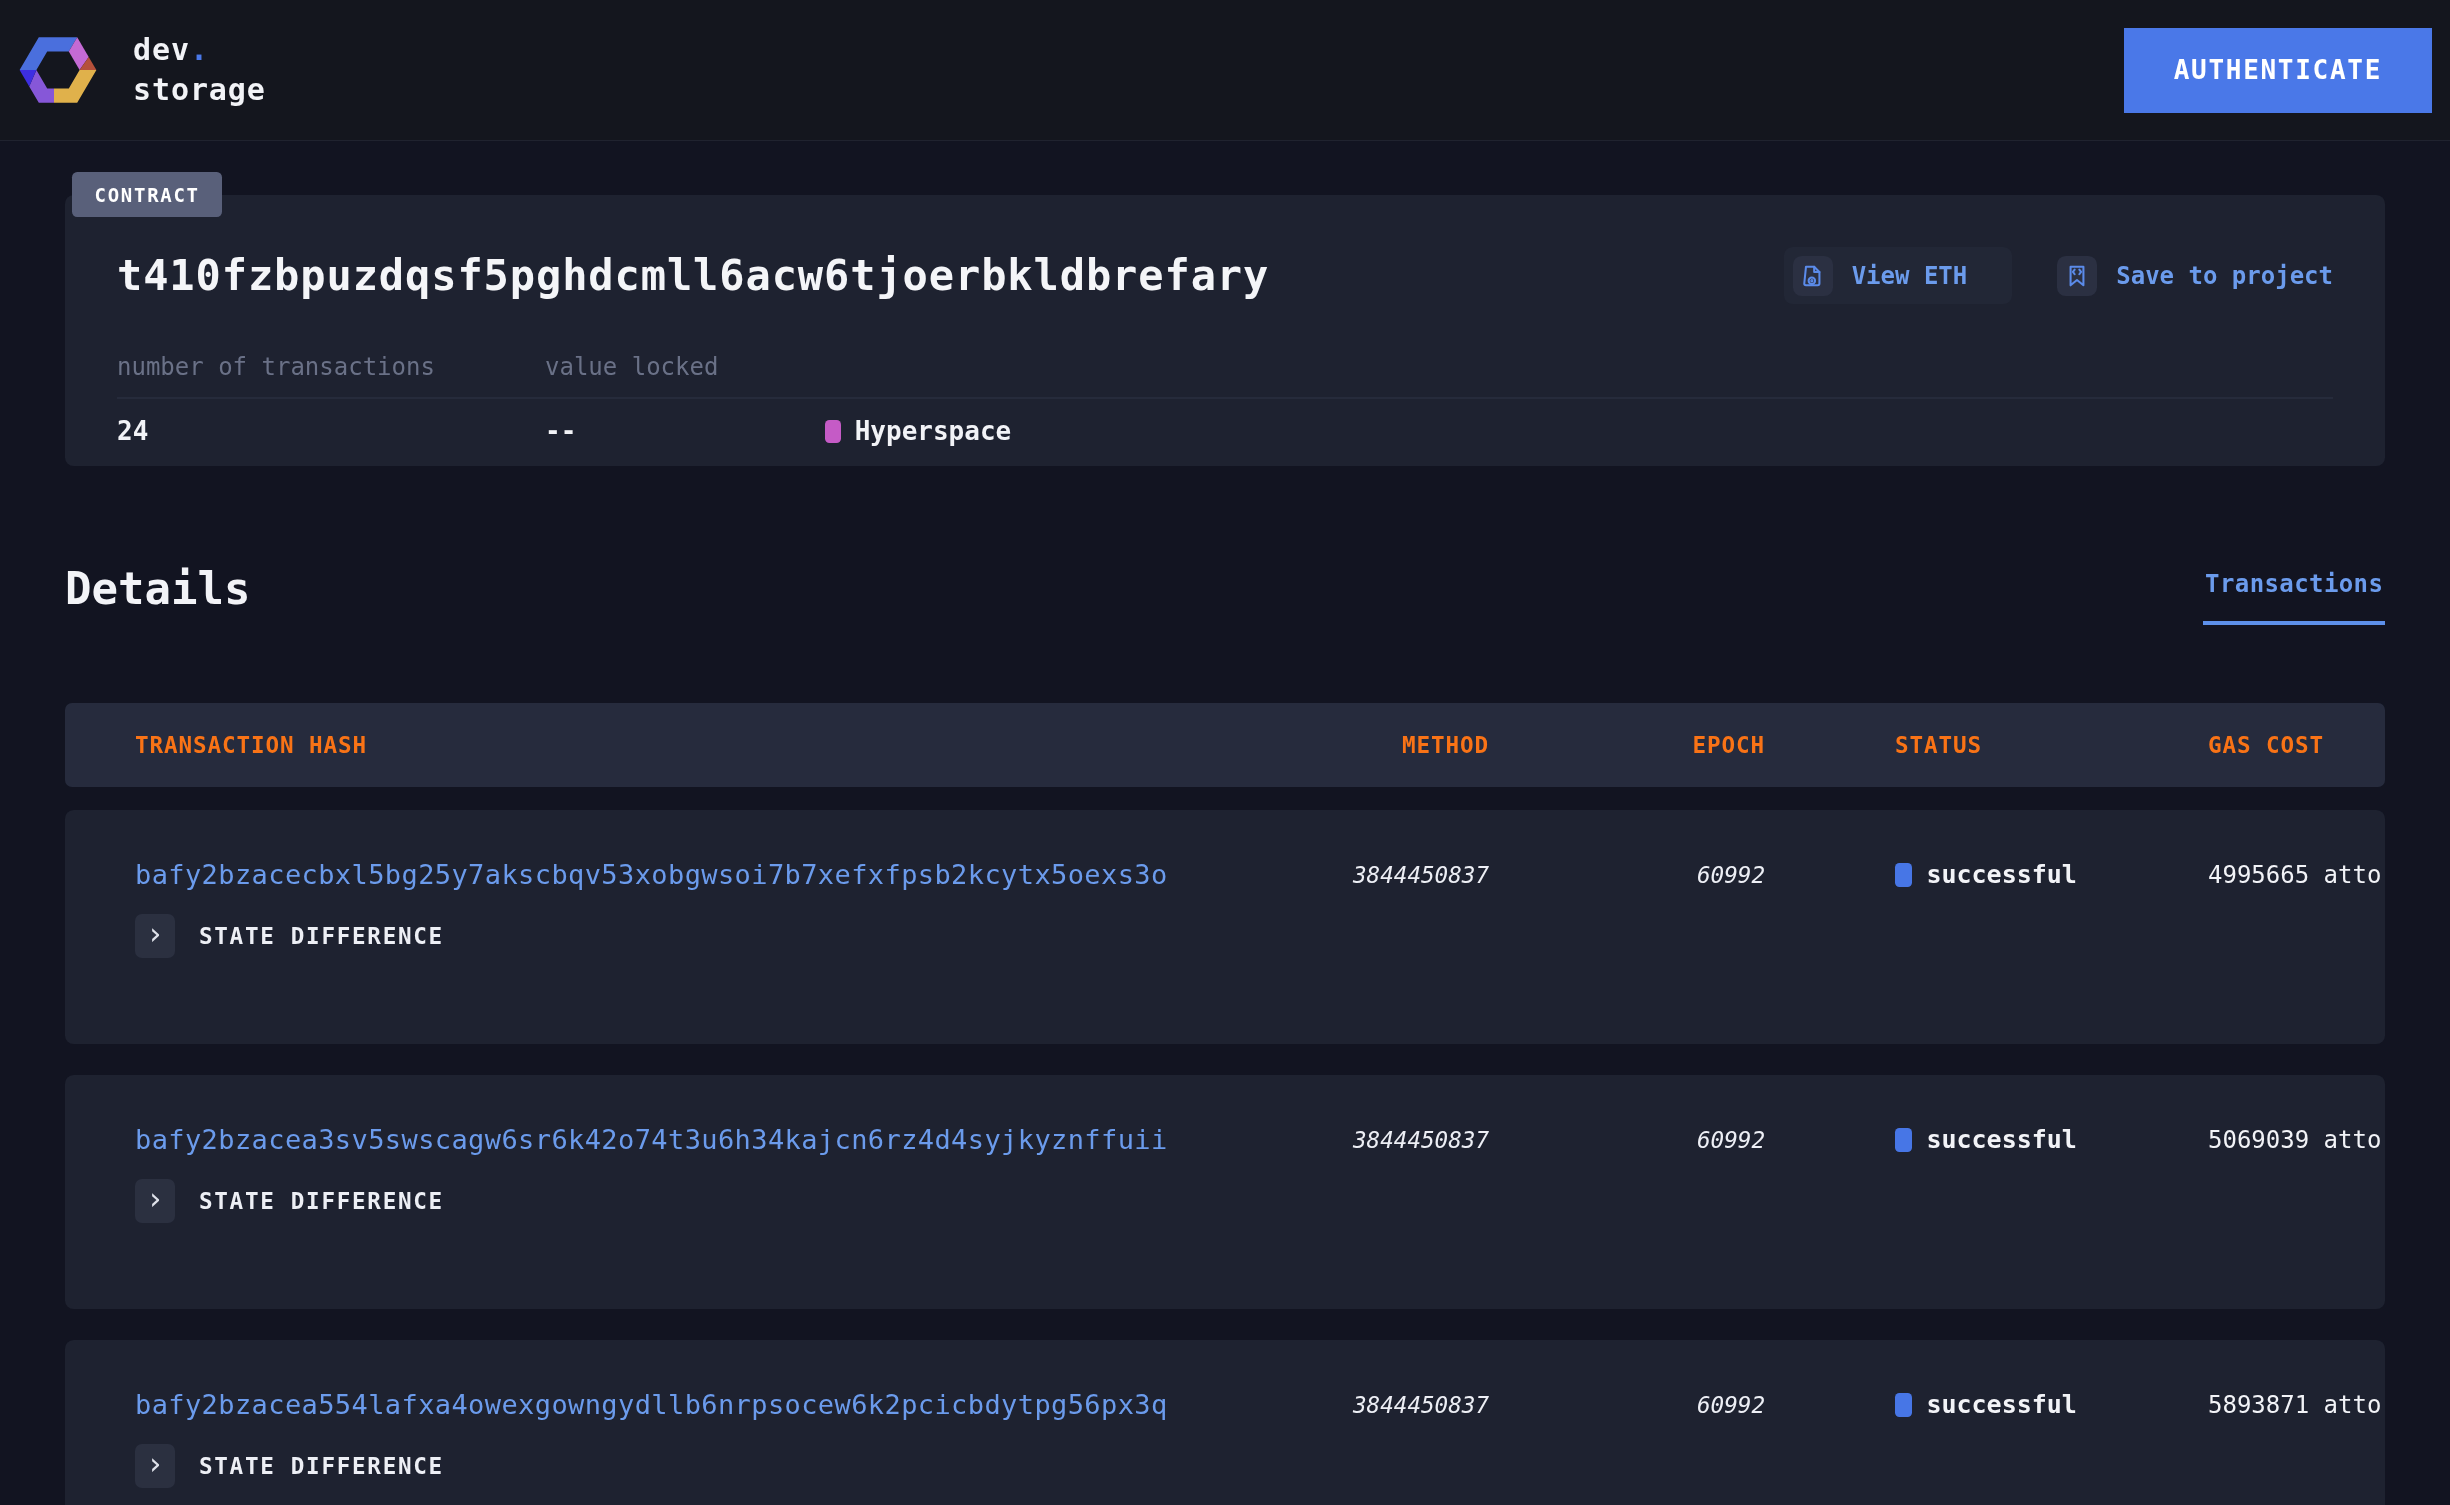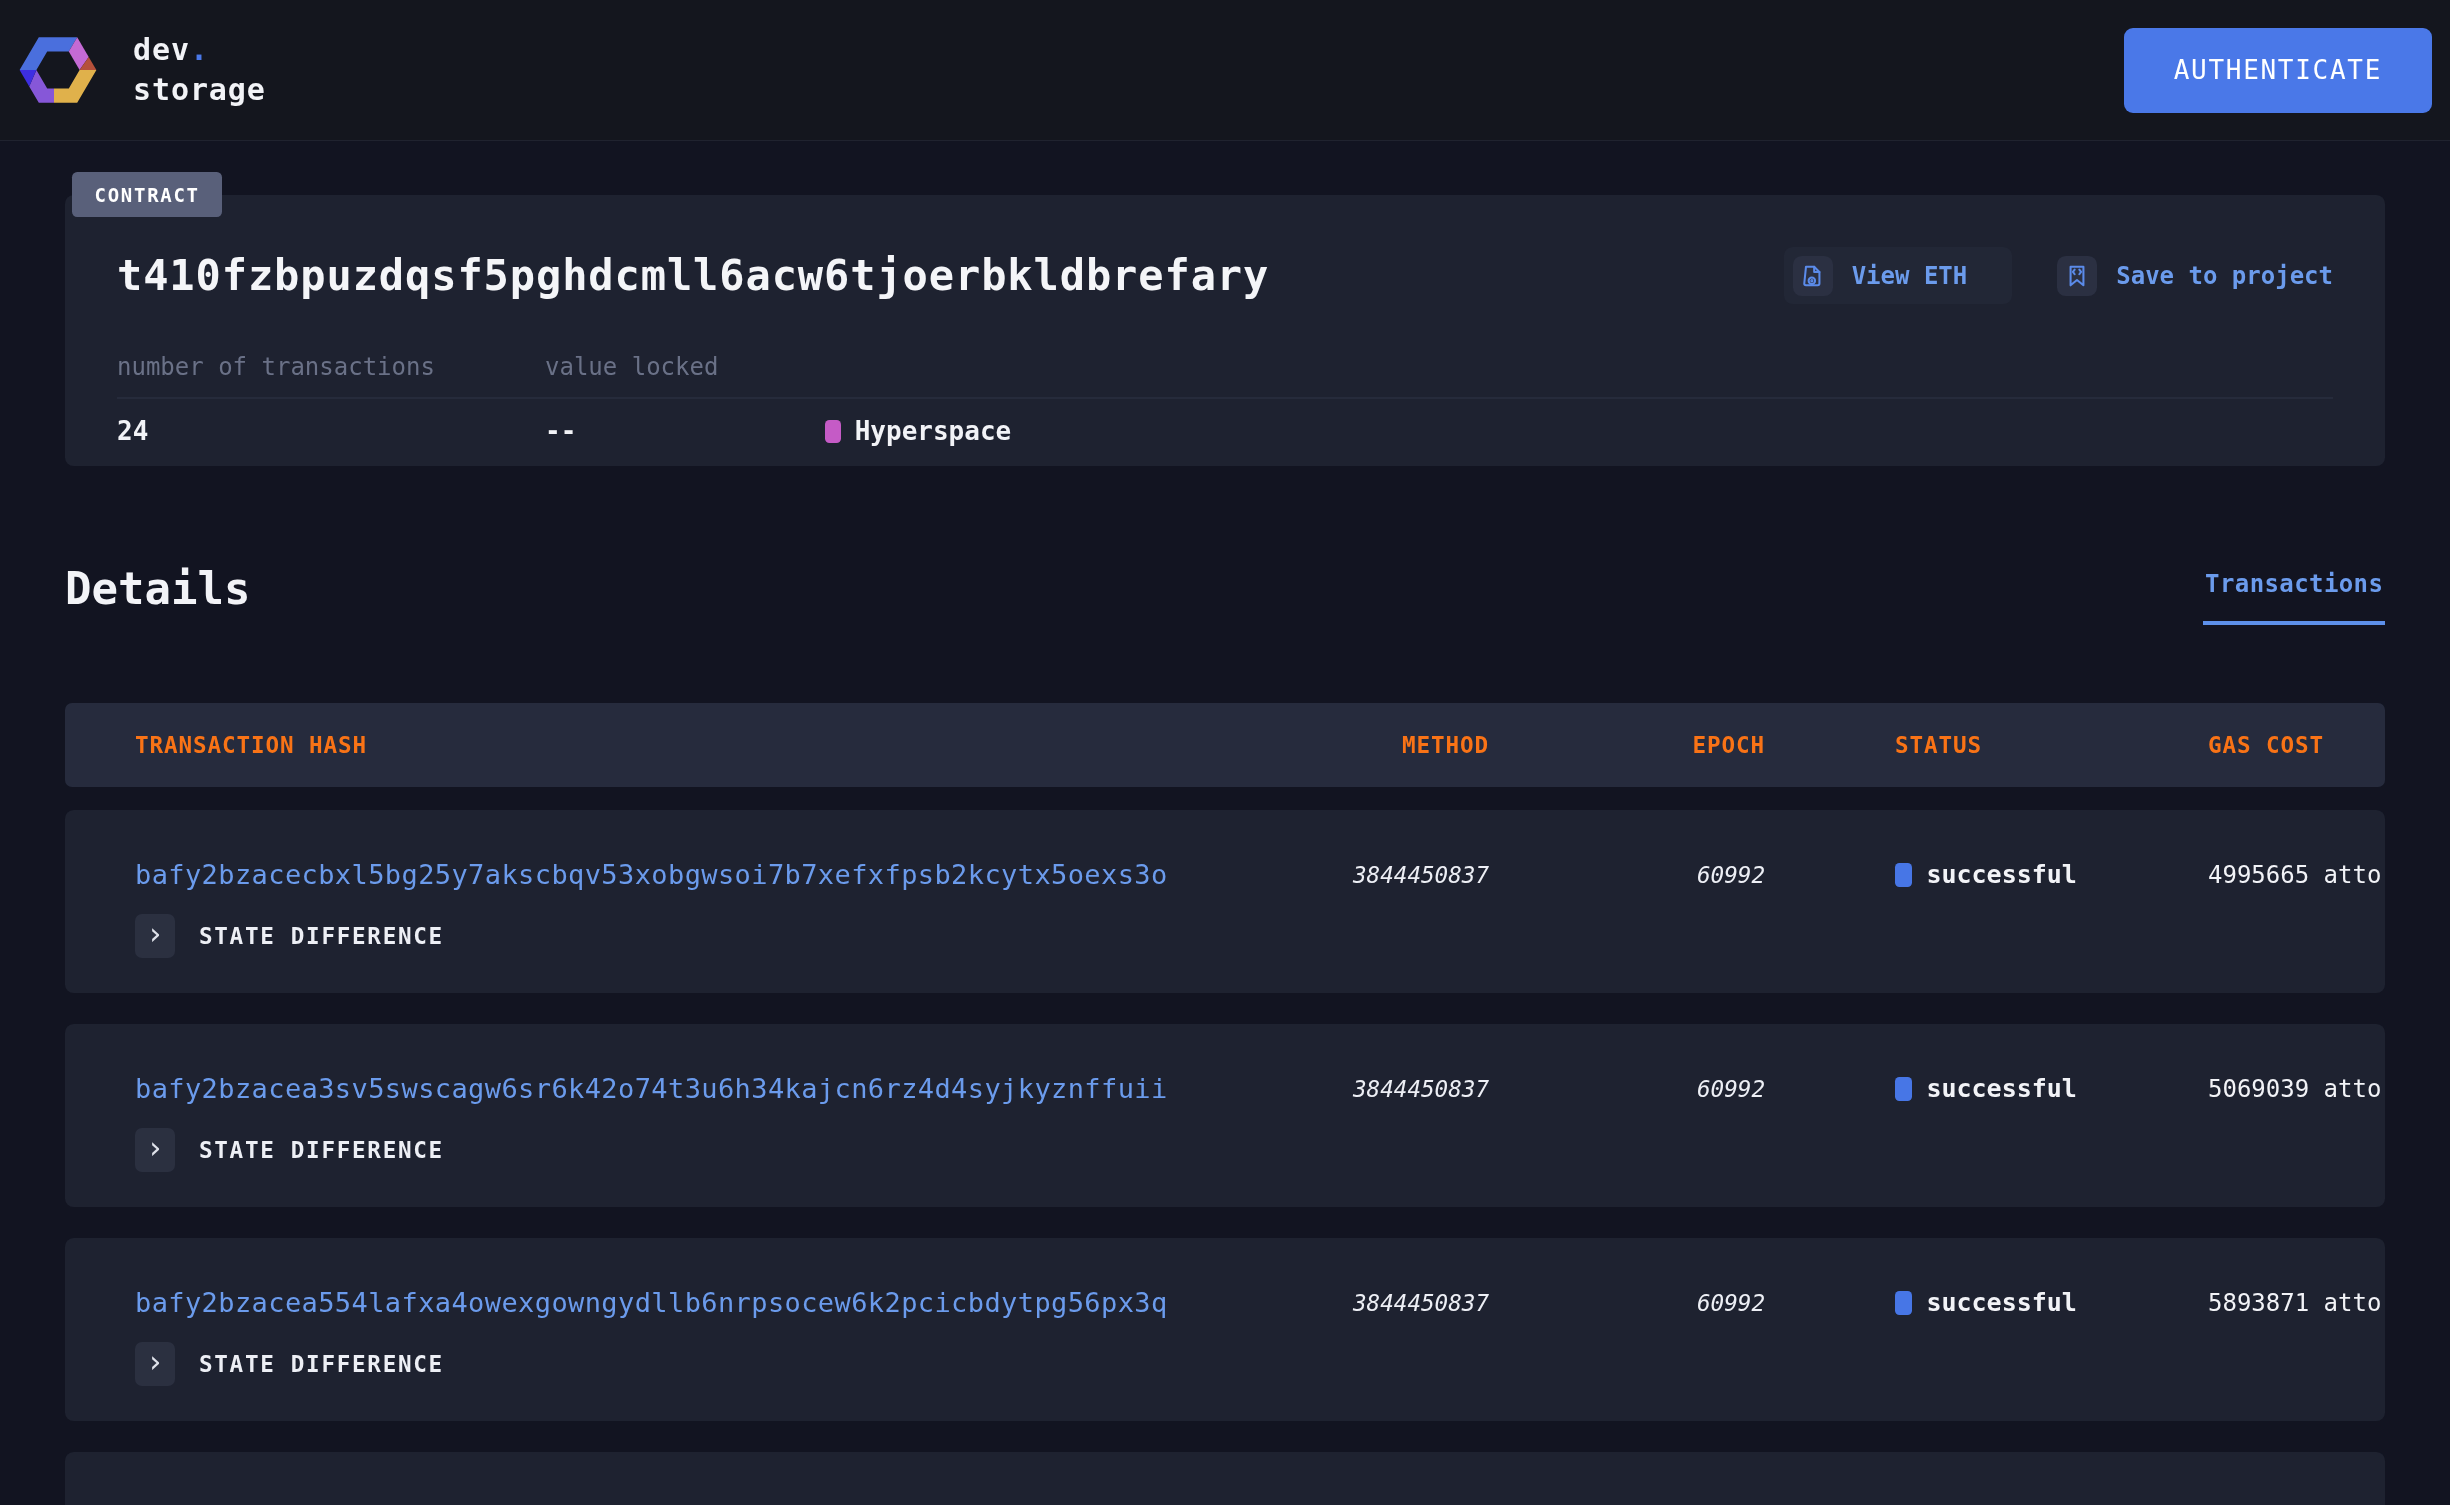--- a/index.html
+++ b/index.html
@@ -15,22 +15,22 @@
     height:141px; display:flex; align-items:center;
     padding:0 18px; border-bottom:1.7px solid #20232f;
     background:#14161e;
   }
   .logo { display:flex; align-items:center; }
   .logo svg { width:80px; height:80px; }
   .logo-text { margin-left:35px; font-size:30px; font-weight:bold; line-height:40px; letter-spacing:0.9px; color:#f2f3f7; }
   .logo-dot { color:#4a78e8; }
   .auth-btn {
     margin-left:auto; height:85px; padding:0 50px;
-    background:#4a78e8; color:#ffffff; border:none; border-radius:9px;
-    font-family:inherit; font-size:26px; font-weight:normal; letter-spacing:1.7px;
+    background:#4a78e8; color:#ffffff; border:none; border-radius:0;
+    font-family:inherit; font-size:26px; font-weight:bold; letter-spacing:1.7px;
     cursor:pointer; display:flex; align-items:center;
   }
 
   
   .container { width:2320px; margin:0 65px; }
 
   
   .contract-card {
     position:relative; margin-top:54px; background:#1e2230;
     border-radius:8.7px; padding:52px 52px 20px 52px;
@@ -66,21 +66,21 @@
     display:flex; align-items:center; padding-left:70px;
     font-size:22.6px; font-weight:bold; letter-spacing:0.9px; color:#f97316;
   }
   .c-hash   { flex:1; min-width:0; }
   .c-method { width:261px; text-align:right; flex:none; }
   .c-epoch  { width:276px; text-align:right; flex:none; }
   .c-status { width:443px; padding-left:130px; flex:none; }
   .c-gas    { width:177px; overflow:hidden; white-space:nowrap; flex:none; }
 
   .row-card {
-    height:183px; background:#1e2230; border-radius:8.7px;
+    height:234px; background:#1e2230; border-radius:8.7px;
     padding-top:49px; margin-top:31px; overflow:hidden;
   }
   .row-card.first { margin-top:23.5px; }
   .row-line { display:flex; align-items:center; padding-left:70px; }
   .hash-link { font-size:27px; letter-spacing:0.4px; color:#6b9bec; text-decoration:none; white-space:nowrap; cursor:pointer; }
   .val-italic { font-style:italic; font-size:22.6px; color:#edeff5; }
   .status-cell { display:flex; align-items:center; gap:14px; }
   .status-dot { width:17.4px; height:24px; border-radius:4.4px; background:#4776e6; flex:none; }
   .status-text { font-size:25px; font-weight:bold; color:#f2f3f7; }
   .gas-text { font-size:24px; color:#f2f3f7; }

